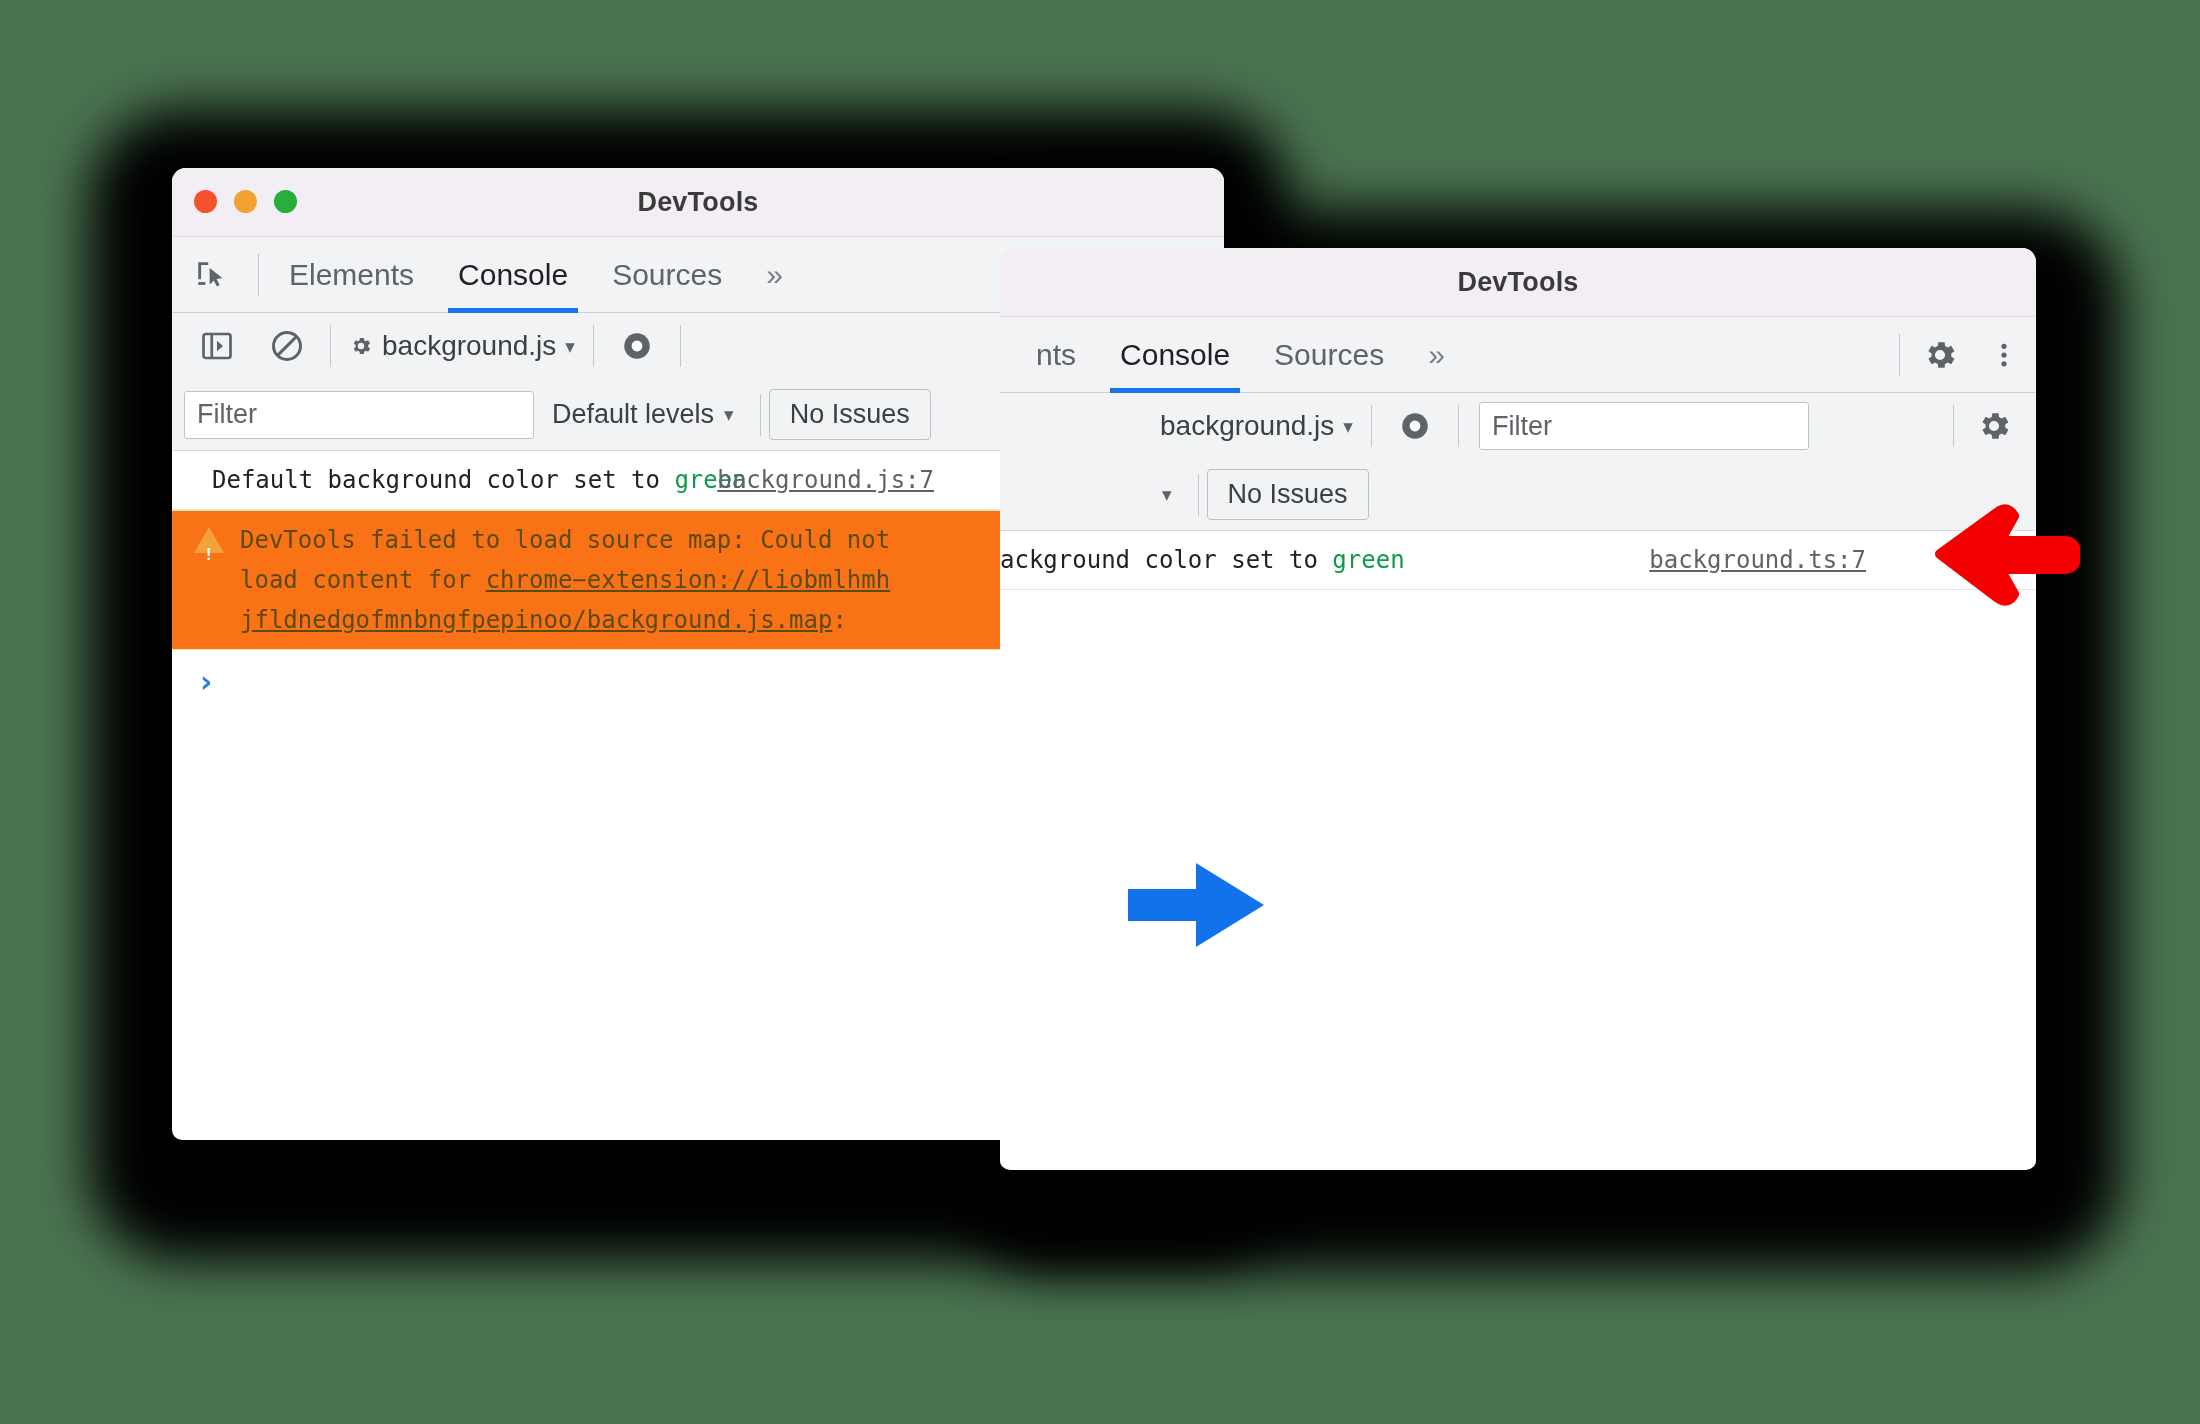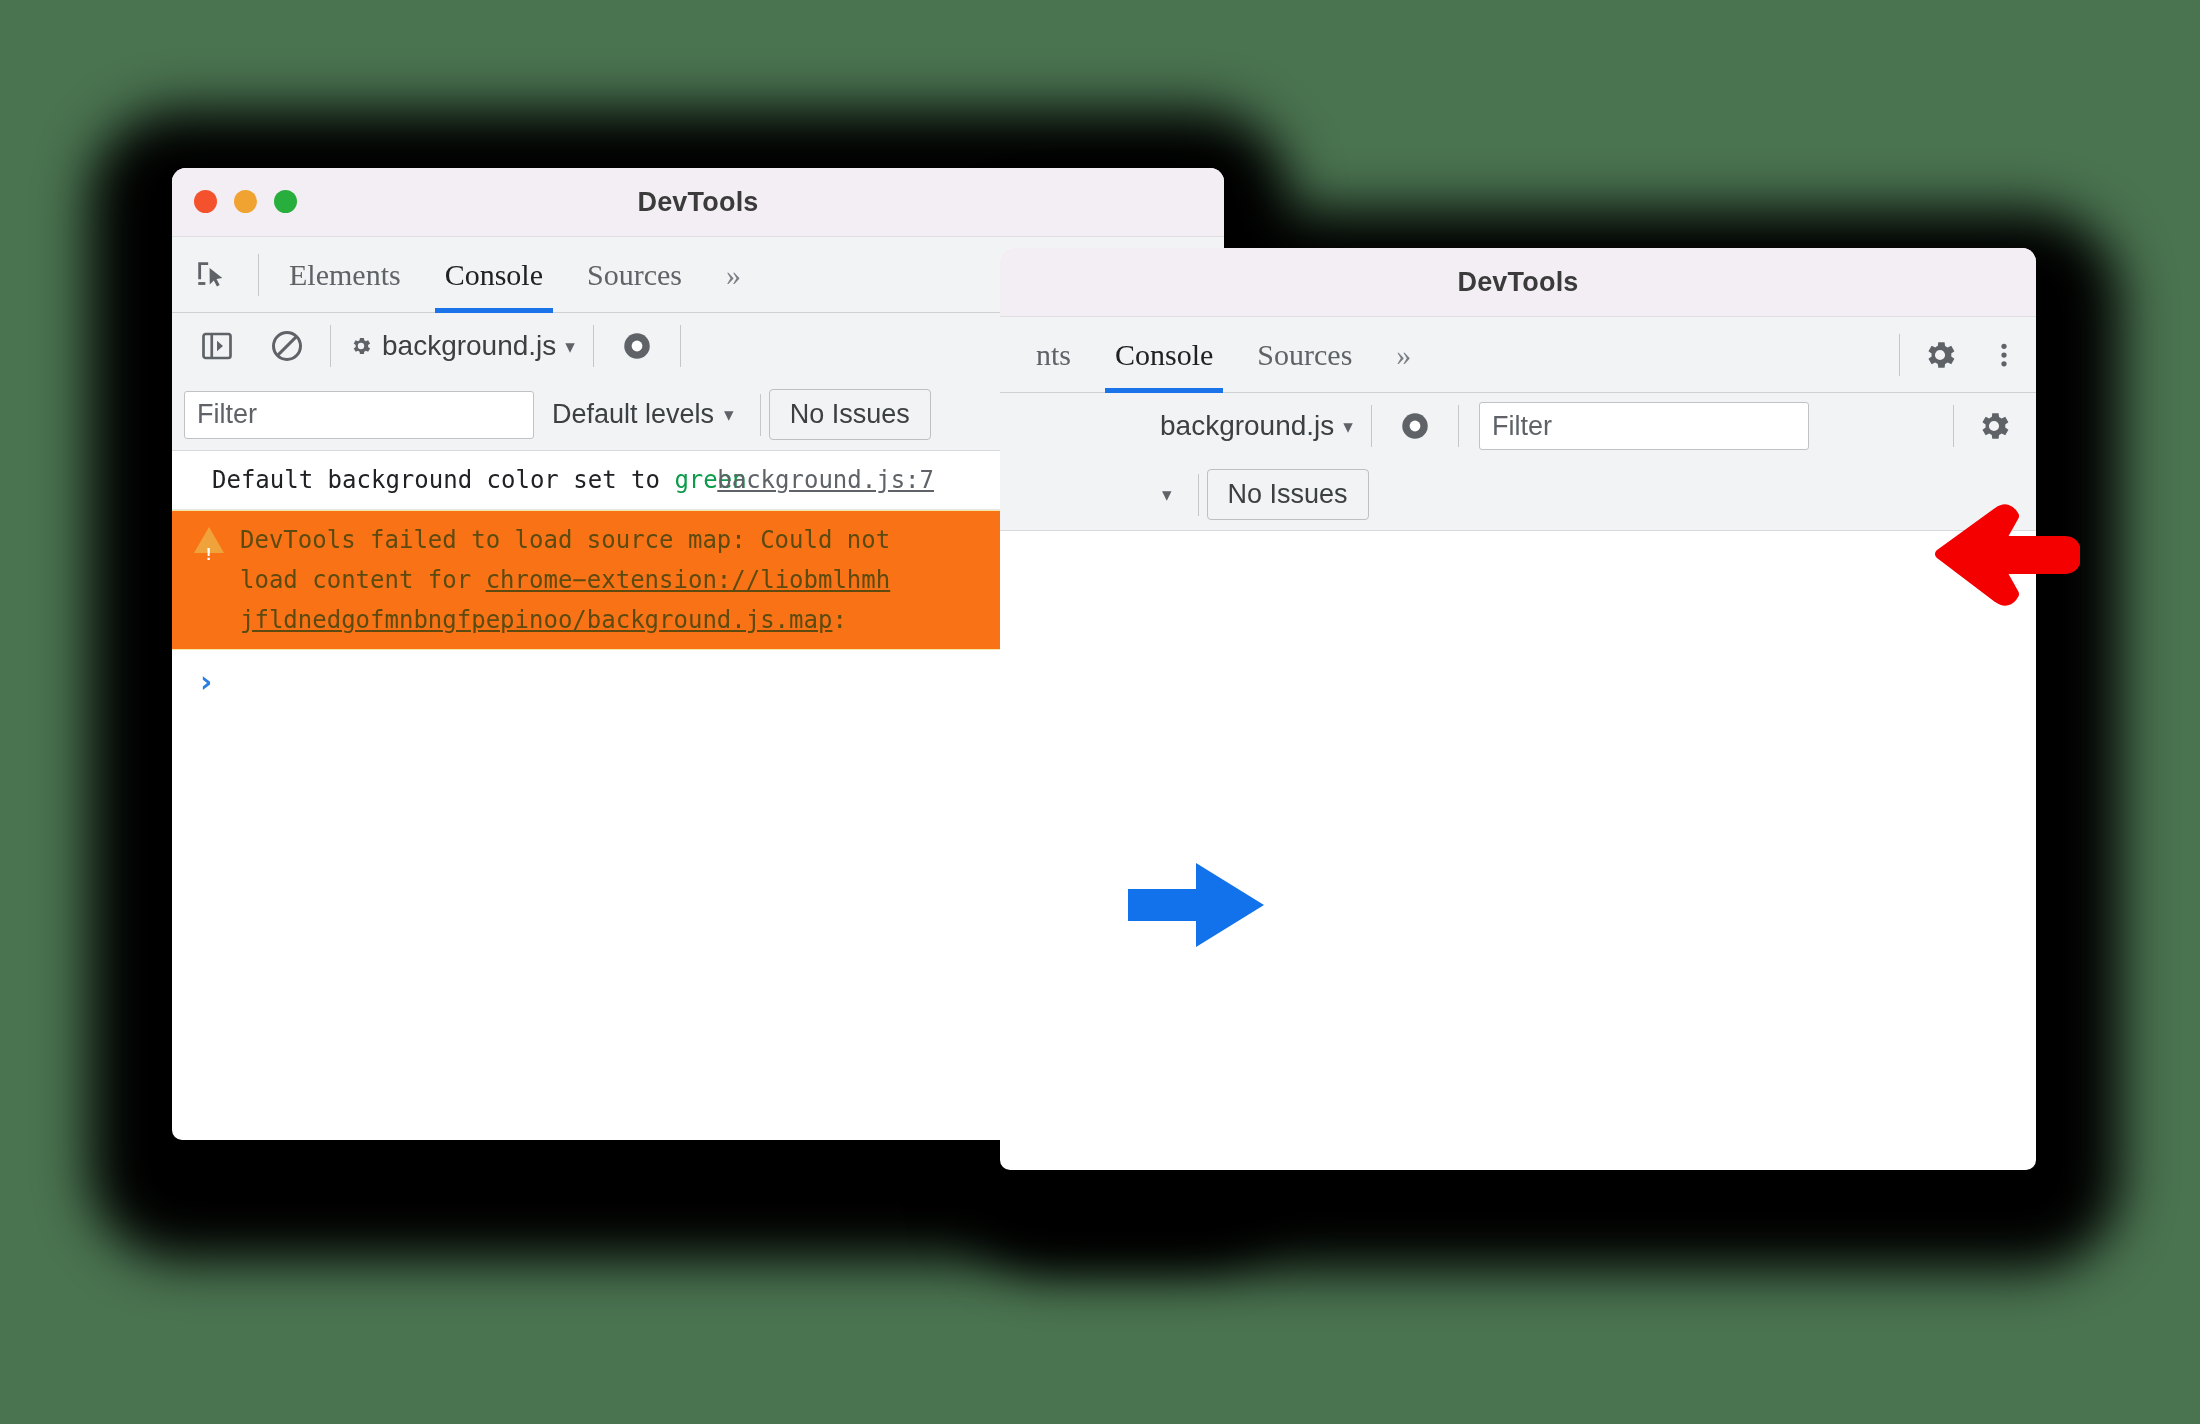--- a/index.html
+++ b/index.html
@@ -68,21 +68,20 @@
 
   
   .tabstrip {
     height: 76px;
     background: #f1f3f4;
     border-bottom: 1px solid #cdd1d3;
     display: flex;
     align-items: center;
     position: relative;
     box-sizing: border-box;
-    font-family: Liberation Serif, serif;
   }
   .inspect-btn {
     width: 78px;
     display: flex;
     align-items: center;
     justify-content: center;
     height: 100%;
   }
   .vsep {
     width: 1px;
@@ -430,20 +429,26 @@
 
     <div class="filter-row">
       <div style="width:150px"></div>
       <div class="levels" style="padding-left:0">
         <span class="caret">▾</span>
       </div>
       <div class="vsep"></div>
       <div class="issues-btn">No Issues</div>
     </div>
 
+    <div class="console-body" style="height:636px">
+      <div class="msg" style="padding-left:0">
+        <span>ackground color set to </span><span class="green">green</span>
+        <span class="link" style="position:absolute; right:170px; top:9px;">background.ts:7</span>
+      </div>
+    </div>
   </div>
 
   <svg class="arrow" style="left:1930px; top:500px; width:150px; height:108px;" viewBox="0 0 150 108">
     <path d="M10 54 L68 12 Q78 5 84 16 L70 41 L134 41 Q146 41 146 53 L146 57 Q146 69 134 69 L70 69 L84 94 Q78 105 68 98 Z" fill="#f50000" stroke="#f50000" stroke-width="10" stroke-linejoin="round"></path>
   </svg>
 
   <svg class="arrow" style="left:1128px; top:855px; width:140px; height:100px;" viewBox="0 0 140 100">
     <path d="M0 34 L68 34 L68 8 L136 50 L68 92 L68 66 L0 66 Z" fill="#1272ec"></path>
   </svg>
 

